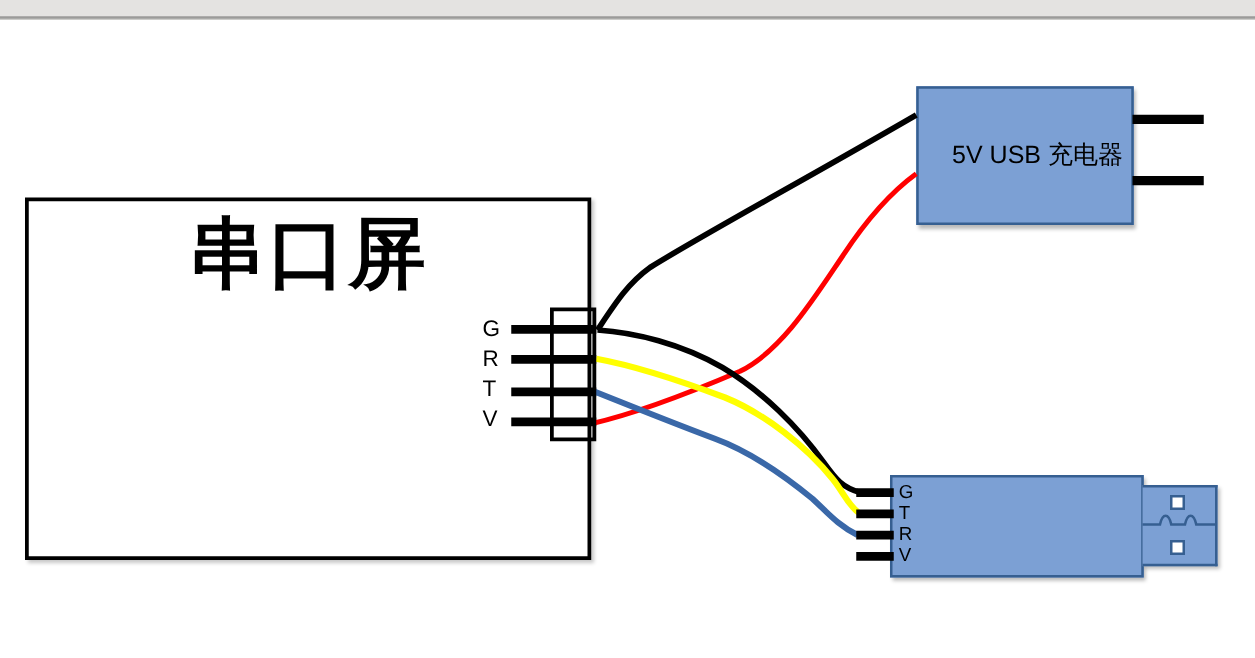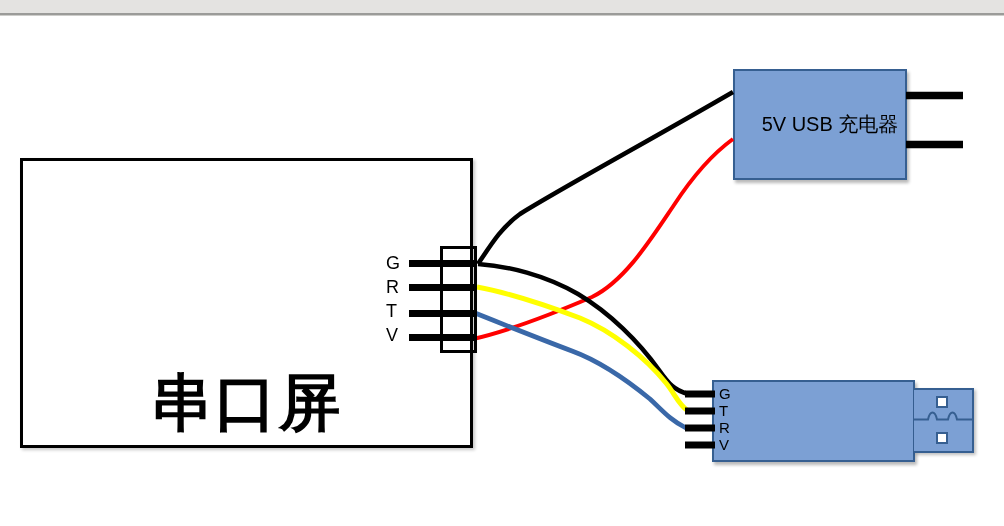--- a/index.html
+++ b/index.html
@@ -7,21 +7,21 @@
     position:relative; width:1004px; height:526px; background:#ffffff;
     font-family:"Liberation Sans","DejaVu Sans",sans-serif; overflow:hidden;
   }
   .topbar {
     position:absolute; left:0; top:0; width:1004px; height:13px;
     border-bottom:2px solid #9b9b99; box-shadow:0 1px 0 #cdcdca;
   }
   .screen-box {
     position:absolute; left:20px; top:158px; width:453px; height:290px;
     box-sizing:border-box; border:3px solid #000; background:#fff;
-    display:flex; align-items:flex-end; justify-content:center;
+    display:flex; align-items:flex-start; justify-content:center;
     box-shadow:2px 2px 3px rgba(0,0,0,.22);
   }
   .screen-label { font-size:62px; font-weight:600; letter-spacing:2px; color:#000; }
   .connector {
     position:absolute; left:440px; top:246px; width:37px; height:107px;
     box-sizing:border-box; border:3px solid #000; background:transparent;
   }
   .pin-label {
     position:absolute; width:24px; height:22px; line-height:22px;
     font-size:18px; color:#000; text-align:left;

